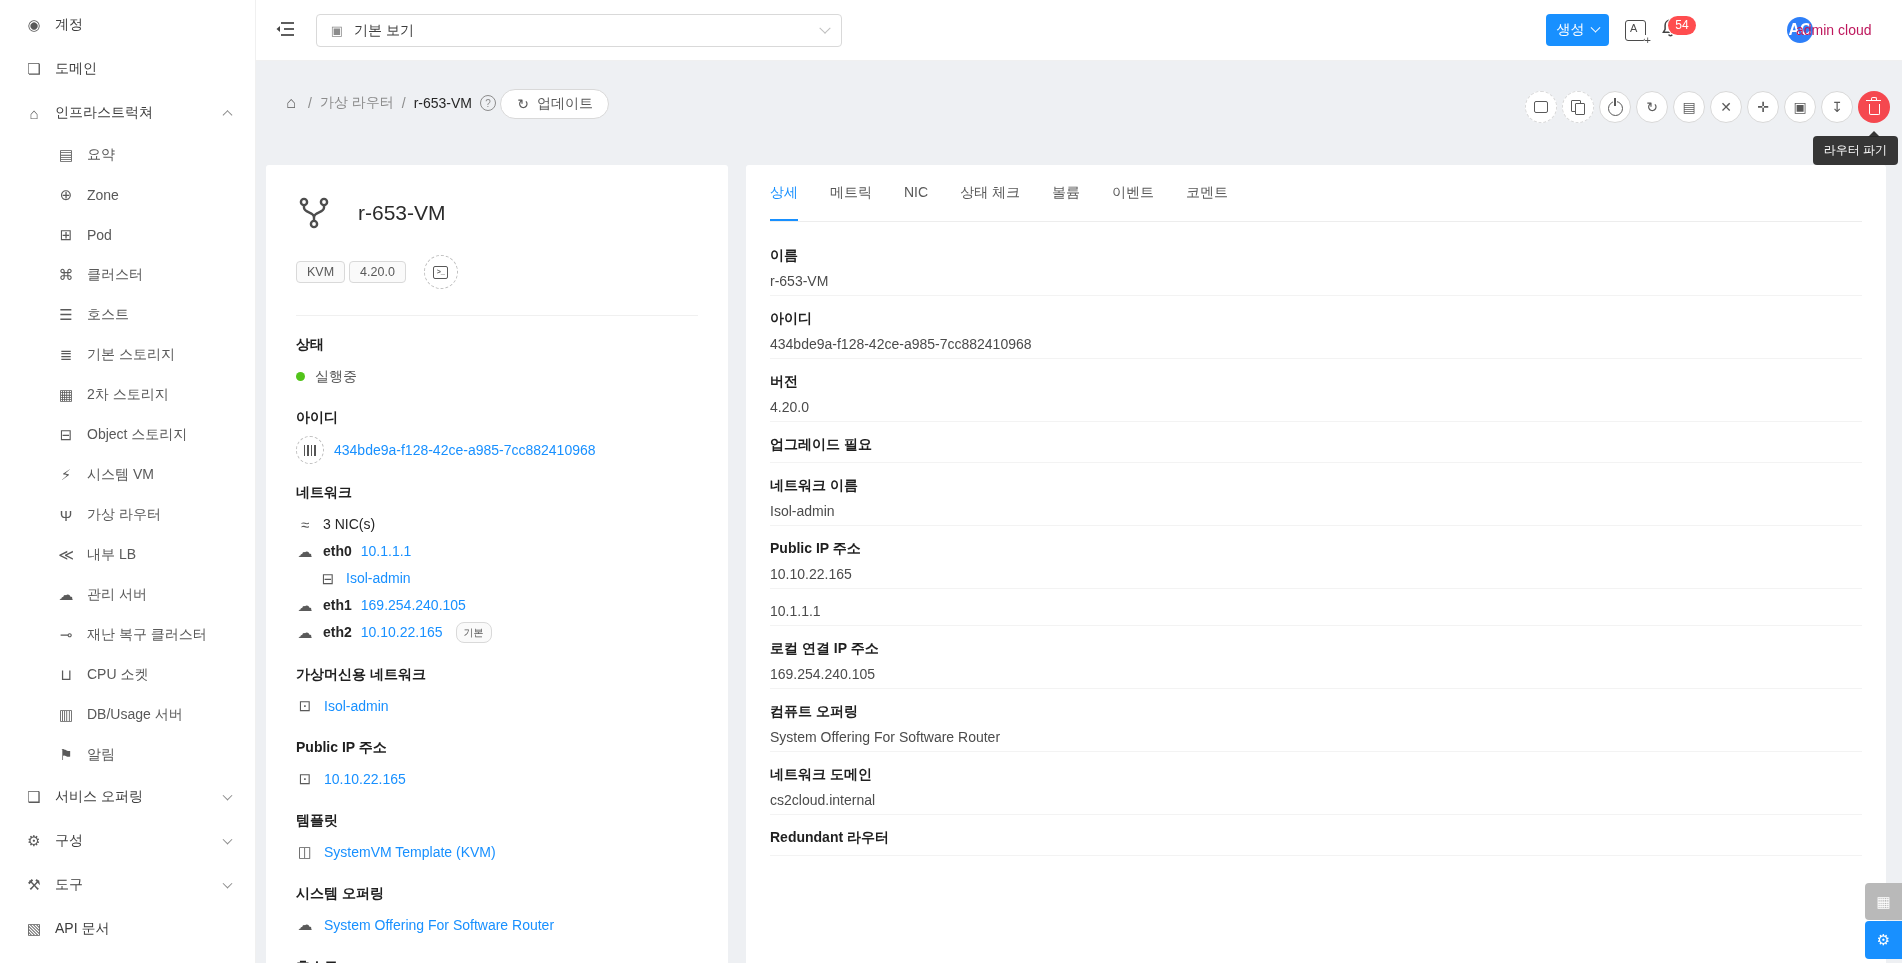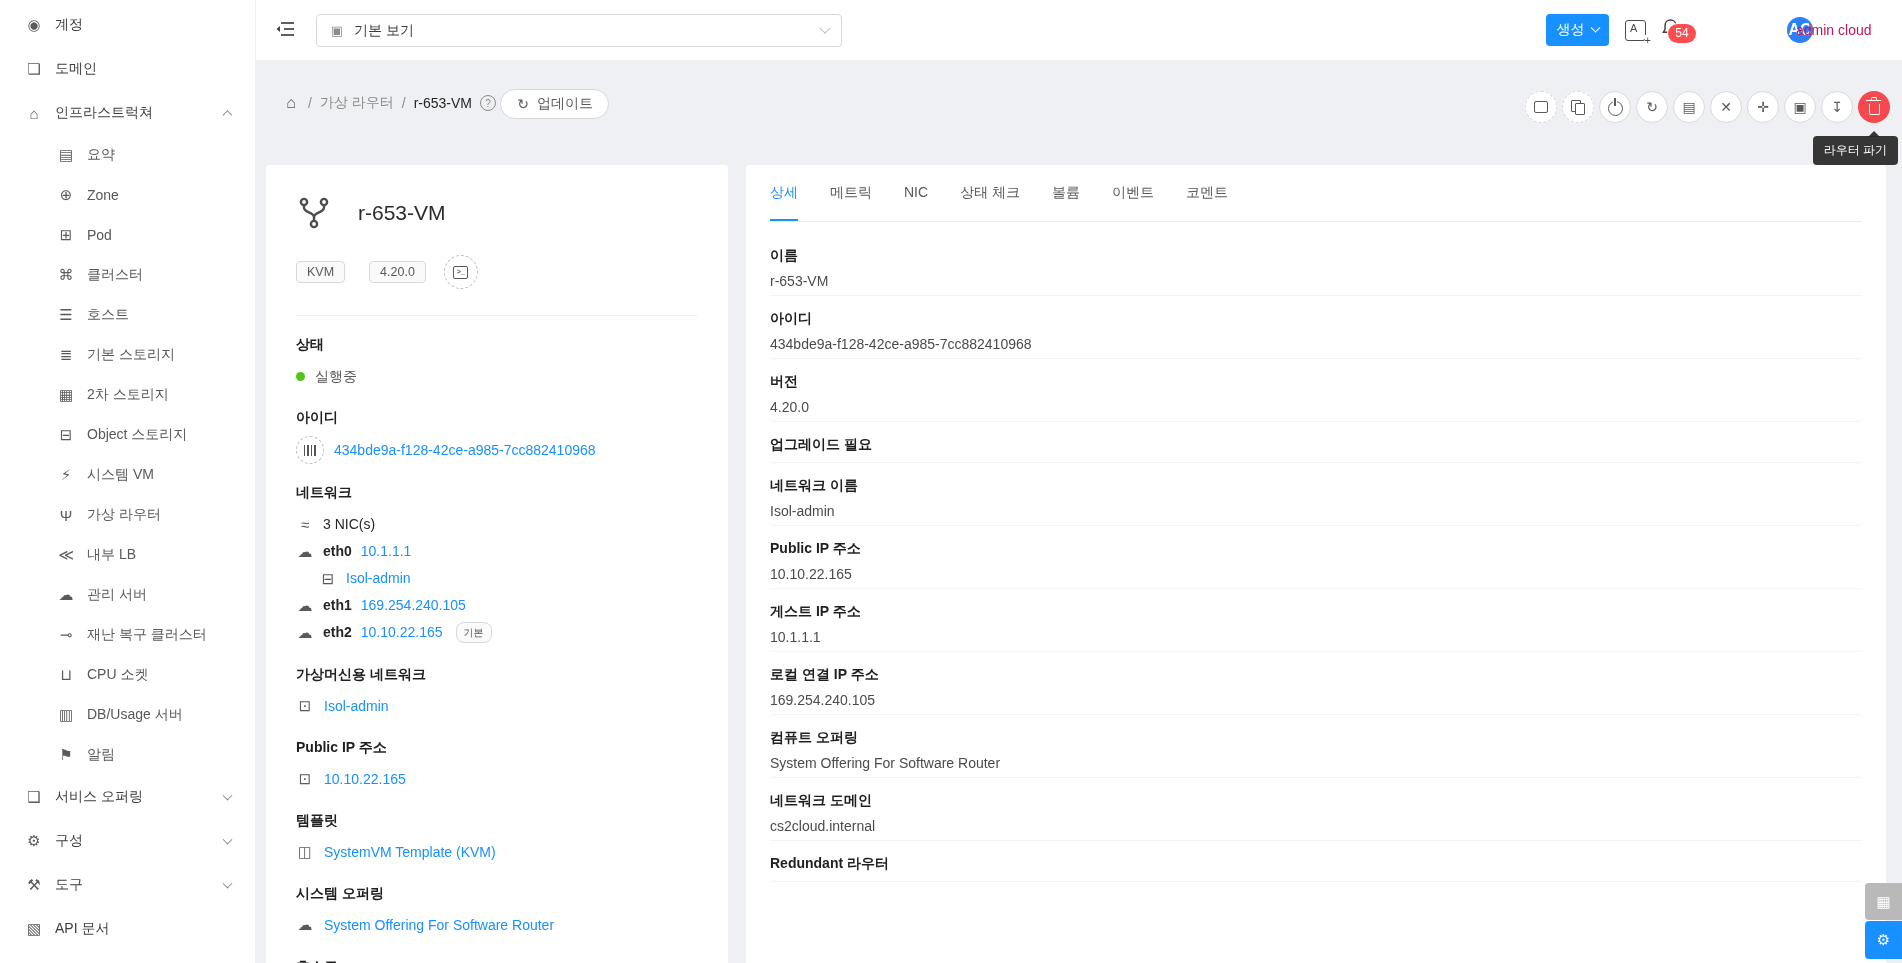--- a/index.html
+++ b/index.html
@@ -39,21 +39,21 @@
   .create-btn { position:absolute; left:1290px; top:14px; width:63px; height:32px;
     background:#1890ff; border:none; border-radius:4px; color:#fff; font-size:14px;
     display:flex; align-items:center; justify-content:center; gap:7px; cursor:pointer; }
   .create-btn .cssdown { border-color:#fff; width:7px; height:7px; }
   .lang-icon { position:absolute; left:1369px; top:20px; width:21px; height:21px;
     border:1.5px solid #4b4b4b; border-radius:3px; cursor:pointer; }
   .lang-icon::before { content:"A"; position:absolute; left:4px; top:1px; font-size:11px; color:#4b4b4b; }
   .lang-icon::after  { content:"+"; position:absolute; right:-6px; bottom:-5px; font-size:11px;
     color:#4b4b4b; background:#fff; line-height:10px; }
   .bell-wrap { position:absolute; left:1404px; top:17px; cursor:pointer; }
-  .badge { position:absolute; left:1412px; top:24px; min-width:28px; height:19px;
+  .badge { position:absolute; left:1412px; top:16px; min-width:28px; height:19px;
     background:#ff4d4f; border-radius:10px; color:#fff; font-size:12px; line-height:19px;
     text-align:center; padding:0 7px; box-shadow:0 0 0 1px #fff; z-index:6; }
   .avatar { position:absolute; left:1507px; top:17px; width:26px; height:26px; border-radius:50%;
     background:#2d7ff9; color:#fff; font-size:16px; font-weight:bold; display:flex;
     align-items:center; justify-content:center; cursor:pointer;margin-left:24px; }
   .username { position:absolute; left:1540px; top:22px; font-size:14px; color:#be185d; }
 
   
   .crumb-row { position:absolute; left:256px; top:61px; width:1646px; height:104px; }
   .crumbs { position:absolute; left:26px; top:33px; display:flex; align-items:center;
@@ -404,21 +404,21 @@
             <circle cx="18" cy="29" r="3.1"></circle>
           <path d="M8 10.2v2.6c0 5 10 4.2 10 9.4v3.6"></path>
           <path d="M28 10.2v2.6c0 5-10 4.2-10 9.4"></path>
         </g>
       </svg>
     </span>
     <span class="res-title">r-653-VM</span>
   </div>
 
   <div class="badge-row">
-    <span style="display:flex;gap:24px">
+    <span style="display:flex;gap:4px">
 
     <span class="pill">KVM</span>
         <span class="pill">4.20.0</span>
       </span>
     <span class="term-circle">
       <span class="term-box">&gt;_</span>
     </span>
   </div>
   <div class="divider"></div>
 
@@ -548,21 +548,20 @@
         <div class="lbl">네트워크 이름</div>
         <div class="val">Isol-admin</div>
       </div>
 
       <div class="d-row">
         <div class="lbl">Public IP 주소</div>
         <div class="val">10.10.22.165</div>
       </div>
 
       <div class="d-row">
-        <div class="lbl">게스트 IP 주소</div>
         <div class="val">10.1.1.1</div>
       </div>
 
       <div class="d-row">
         <div class="lbl">로컬 연결 IP 주소</div>
         <div class="val">169.254.240.105</div>
       </div>
 
       <div class="d-row">
         <div class="lbl">컴퓨트 오퍼링</div>

